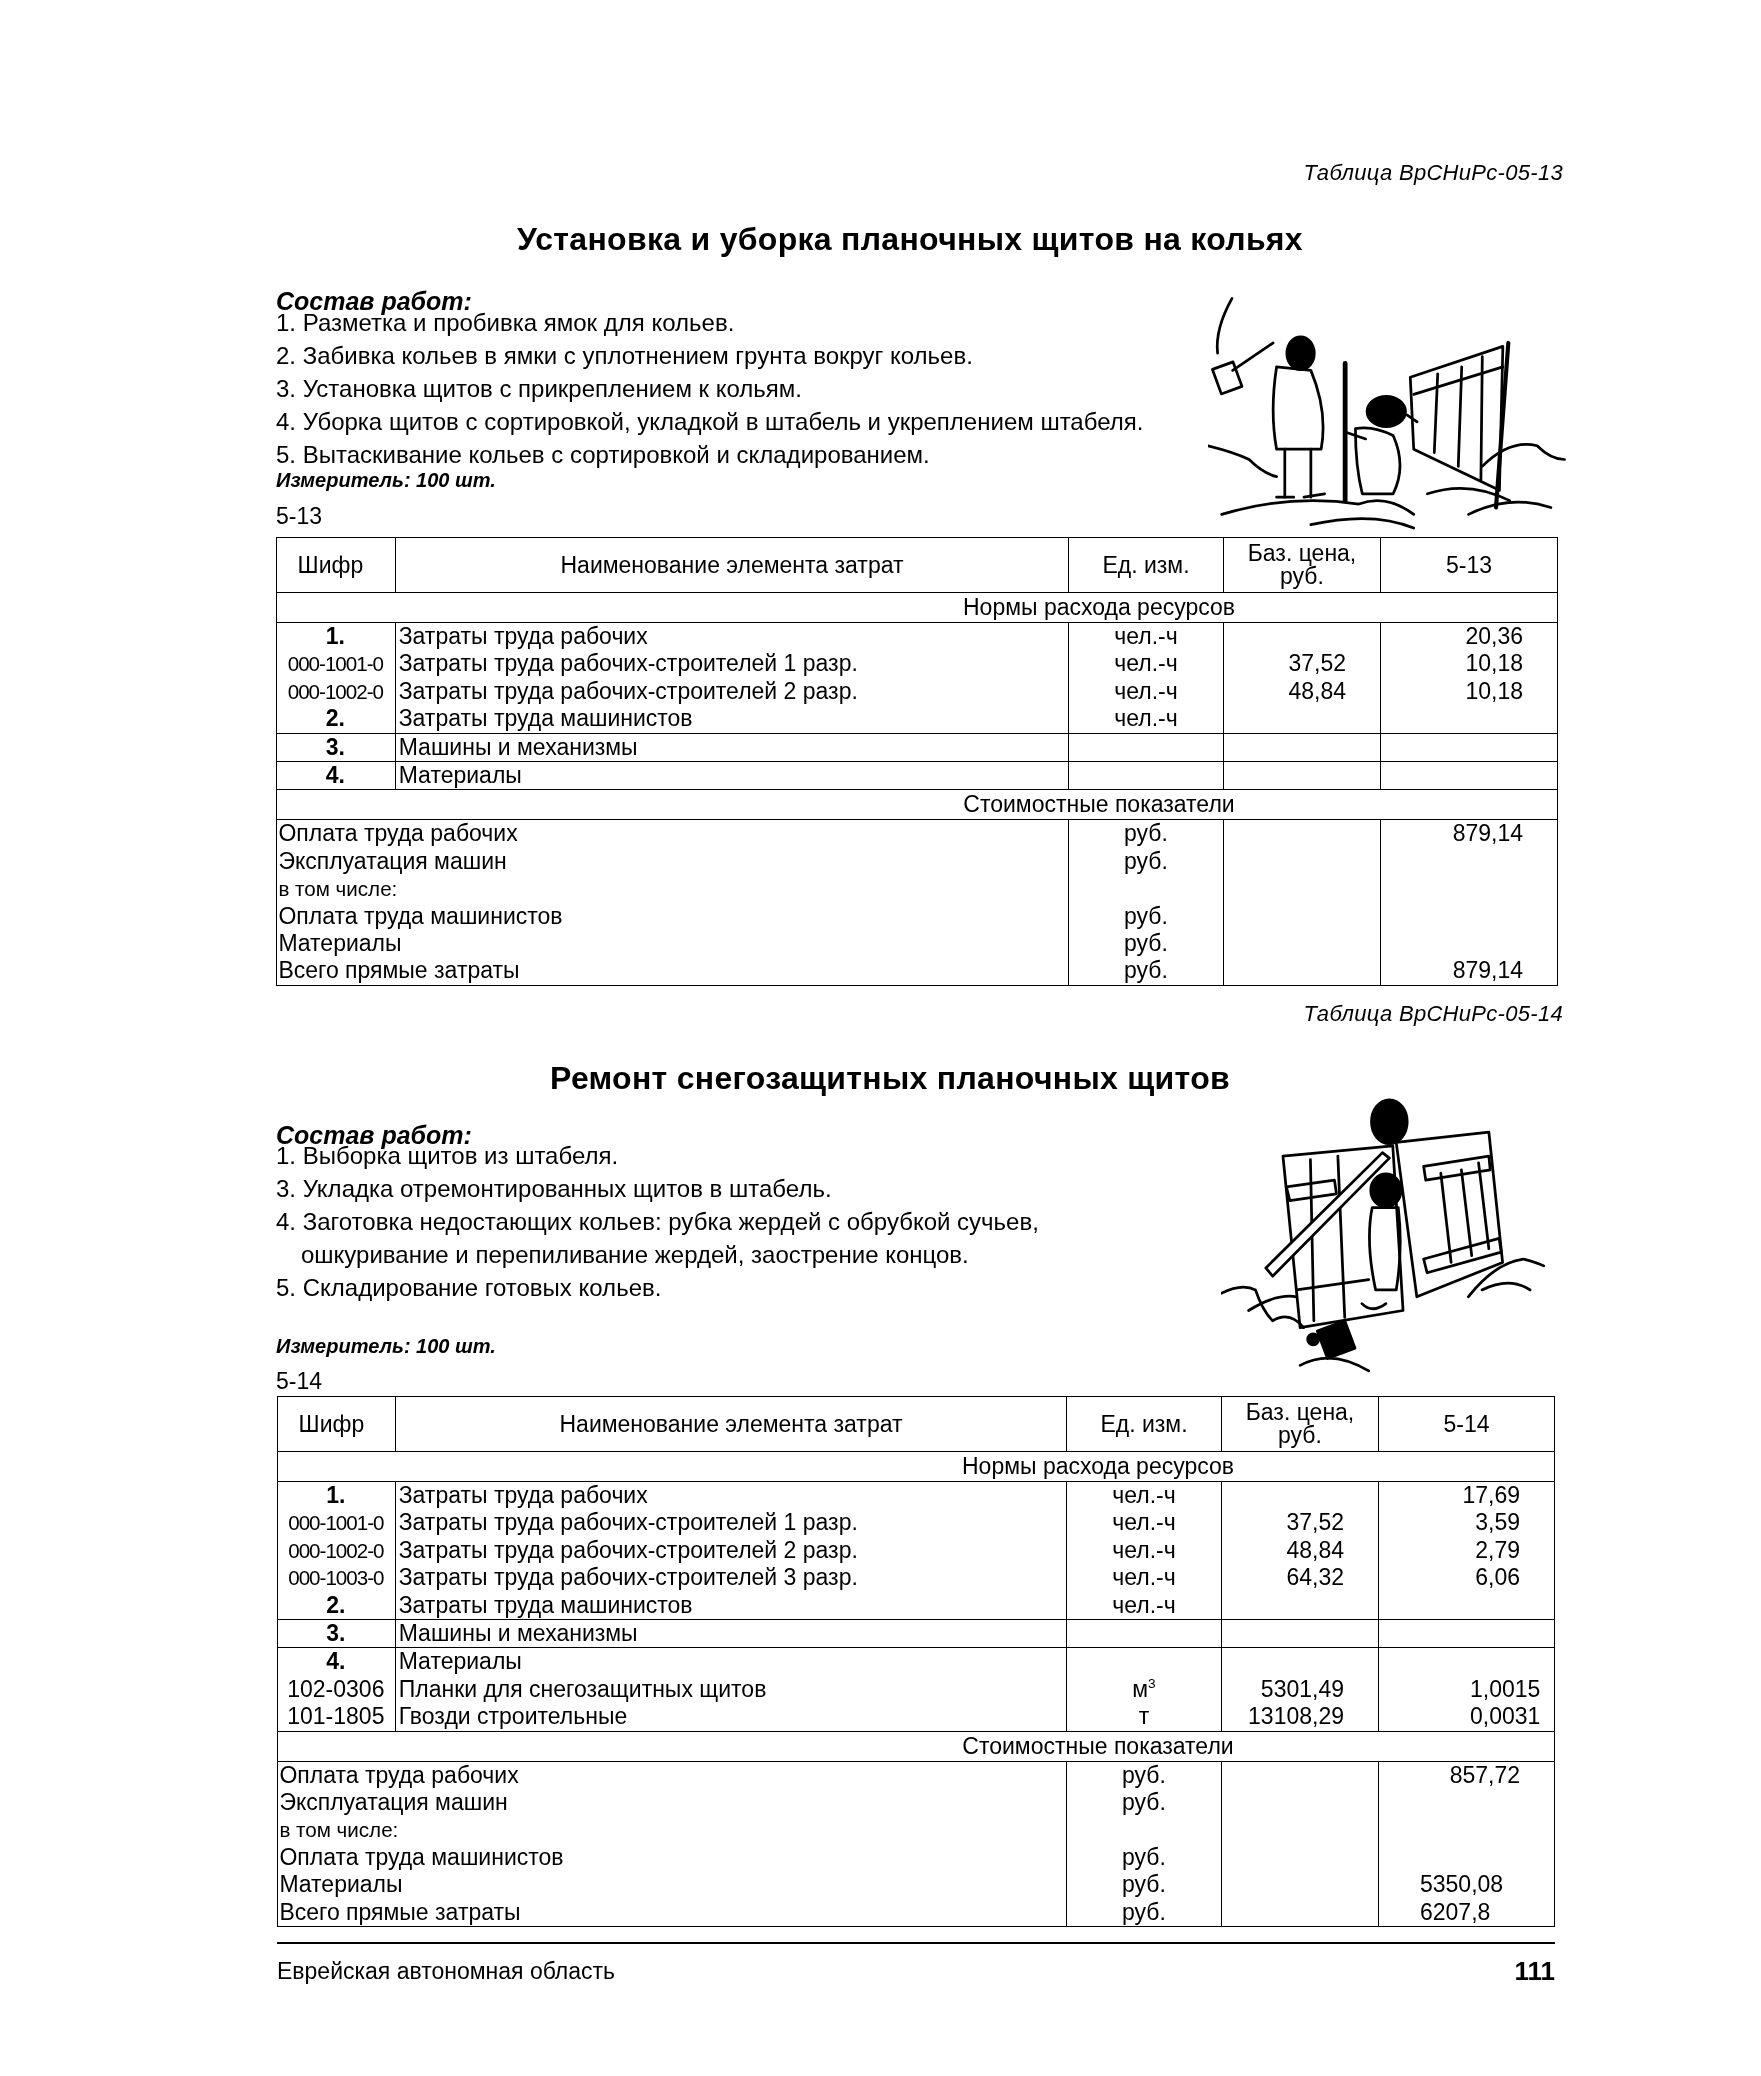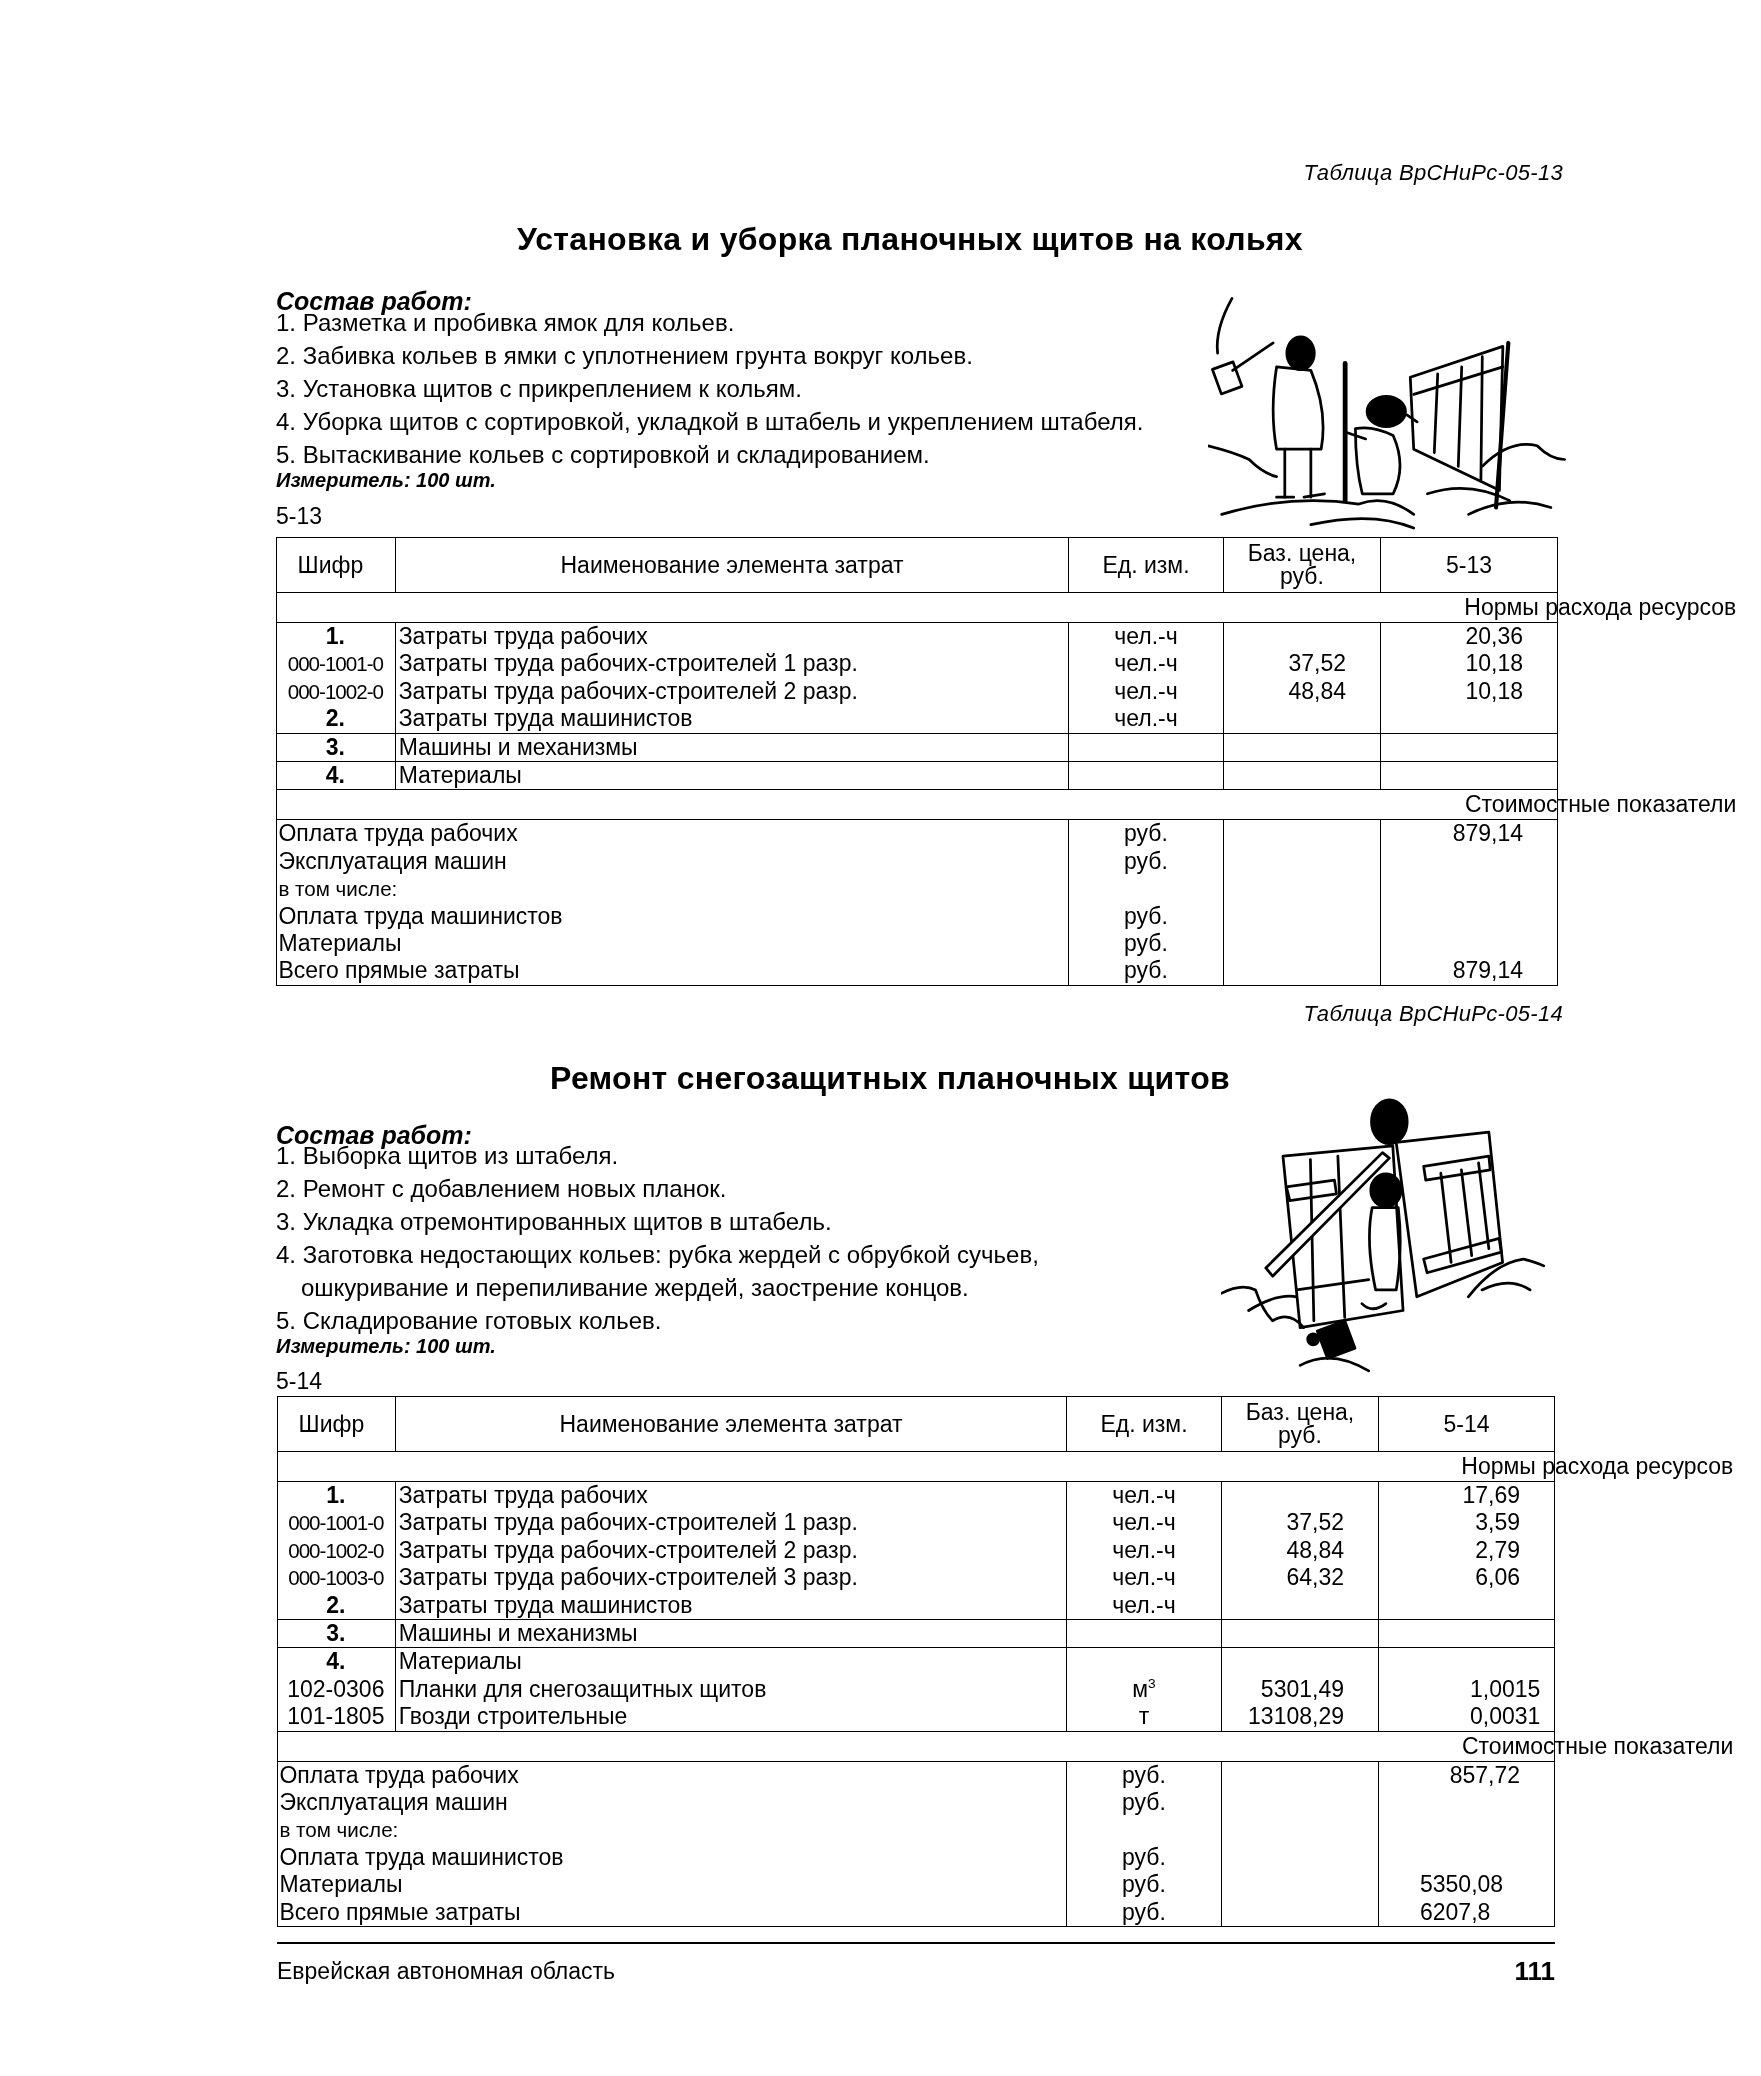--- a/index.html
+++ b/index.html
@@ -19,21 +19,21 @@
   .meas { font-weight:bold; font-style:italic; font-size:20px; left:276px; }
   .code { font-size:23px; left:276px; }
 
   table.cost {
     position:absolute; border-collapse:collapse; table-layout:fixed;
     font-size:23px; line-height:27.4px;
   }
   table.cost td, table.cost th { padding:0 2.7px; vertical-align:top; white-space:nowrap; font-weight:normal; }
   table.cost .hdr th { border:1.4px solid #000; text-align:center; vertical-align:middle; height:54px; line-height:23px; }
   table.cost .hdr th.c1 { text-align:left; padding-left:20.6px; }
-  table.cost .sec td { border:1.4px solid #000; text-align:right; height:29px; line-height:29px; }
+  table.cost .sec td { border:1.4px solid #000; text-align:center; height:29px; line-height:29px; }
   table.cost .sec td span { position:relative; left:182px; }
   .vl { border-left:1.4px solid #000; border-right:1.4px solid #000; }
   .col-code { text-align:center; font-size:20.6px; letter-spacing:-1px; }
   .col-code.big { font-size:23px; letter-spacing:0; font-weight:bold; }
   .col-code.norm { font-size:23px; letter-spacing:0; }
   .col-unit { text-align:center; }
   .col-price { text-align:right; padding-right:34px !important; }
   .col-val { text-align:right; padding-right:34px !important; }
   .bold { font-weight:bold;margin-top:22px; }
   tr.block-end td { border-bottom:1.4px solid #000; }
@@ -201,21 +201,20 @@
     <td class="vl col-val rightmost">879,14</td>
   </tr>
 </tbody>
   </table>
 
 <div class="abs tbl-label" style="top:1001px;">Таблица ВрСНиРс-05-14</div>
 <div class="abs title t2" style="top:1060px;">Ремонт снегозащитных планочных щитов</div>
 <div class="abs sostav" style="top:1108px;">Состав работ:</div>
 <ul class="abs works" style="top:1139px;">
   <li>1. Выборка щитов из штабеля.</li>
-  <li>2. Ремонт с добавлением  новых планок.</li>
   <li>3. Укладка отремонтированных щитов в штабель.</li>
   <li>4. Заготовка недостающих кольев:  рубка жердей с обрубкой сучьев,</li>
   <li class="cont">ошкуривание и перепиливание  жердей, заострение концов.</li>
   <li>5. Складирование готовых кольев.</li>
 </ul>
 <div class="abs meas" style="top:1335px;">Измеритель: 100 шт.</div>
 <div class="abs code" style="top:1368px;">5-14</div>
 
 <svg class="illus" style="left:1221px; top:1084px;" width="371" height="302" viewBox="0 0 540 440">
   <g fill="none" stroke="#000" stroke-width="4" stroke-linecap="round" stroke-linejoin="round">

